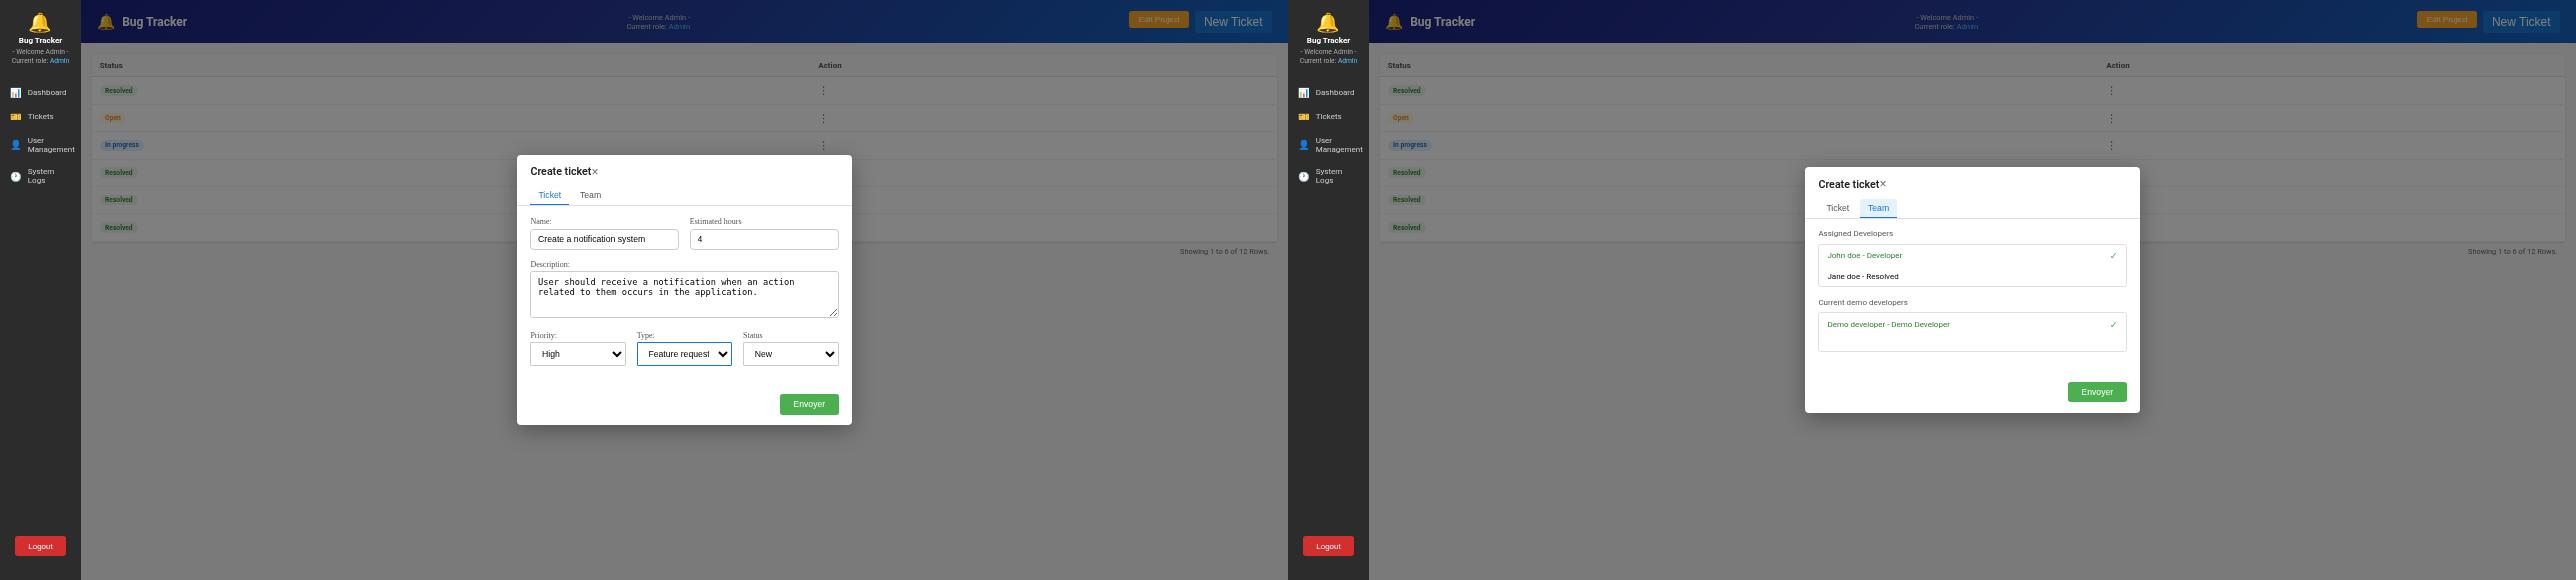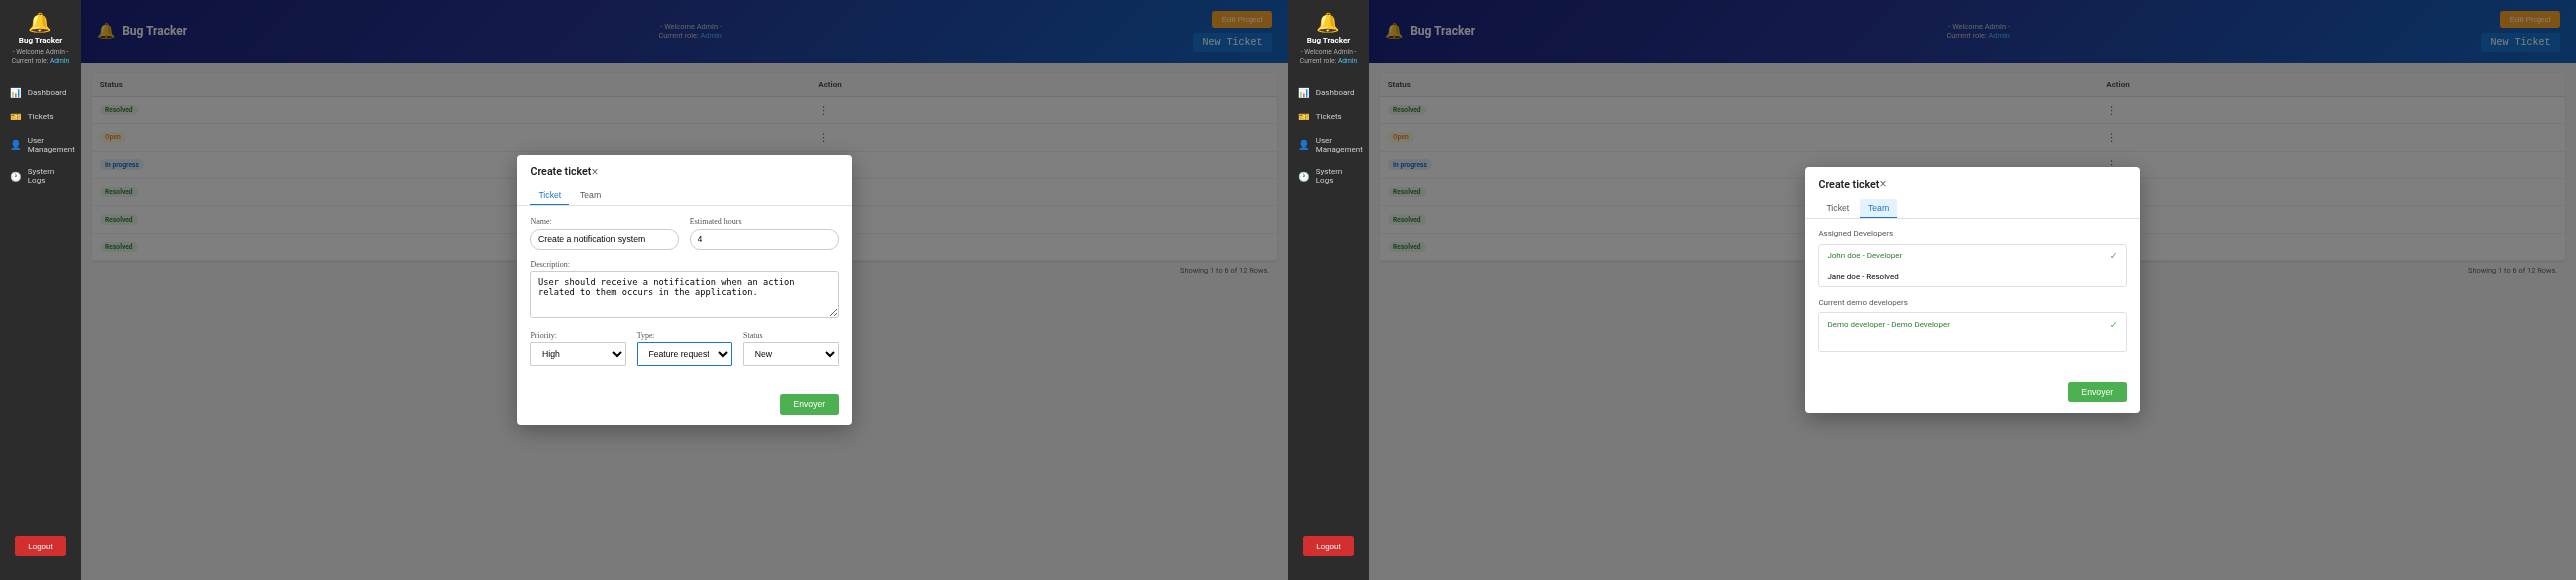--- a/index.html
+++ b/index.html
@@ -132,43 +132,41 @@
       text-align: right;
     }
 
     .header-user-info .role-link {
       color: #4fc3f7;
     }
 
     .header-actions {
       display: flex;
       gap: 5.4px;
-      align-items: flex-end;
-      flex-direction: column;
+      align-items: flex-start;
     }
 
     .btn-edit-project {
       background: #ffa726;
       color: white;
       border: none;
       padding: 4px 9.4px;
       border-radius: 2.7px;
       font-size: 8px;
       cursor: pointer;
     }
 
     .btn-new-ticket {
       background: #1976d2;
       color: white;
       border: none;
       padding: 4px 9.4px;
       border-radius: 2.7px;
-      font-size: 10px;
-      cursor: pointer;
-      font-family: Liberation Mono, monospace;
+      font-size: 12px;
+      cursor: pointer;
     }
 
     
     .table-area {
       padding: 10.7px;
       flex: 1;
     }
 
     .tickets-table {
       width: 100%;
@@ -316,21 +314,21 @@
       color: #555;
       margin-bottom: 2.7px;
       display: block;
       font-family: Liberation Serif, serif;
     }
 
     .form-input {
       width: 100%;
       padding: 4.7px 6.7px;
       border: 0.7px solid #ccc;
-      border-radius: 10px;
+      border-radius: 4px;
       font-size: 8.7px;
     }
 
     .form-textarea {
       width: 100%;
       padding: 4.7px 6.7px;
       border: 0.7px solid #ccc;
       border-radius: 2.7px;
       font-size: 8.7px;
       height: 47px;

